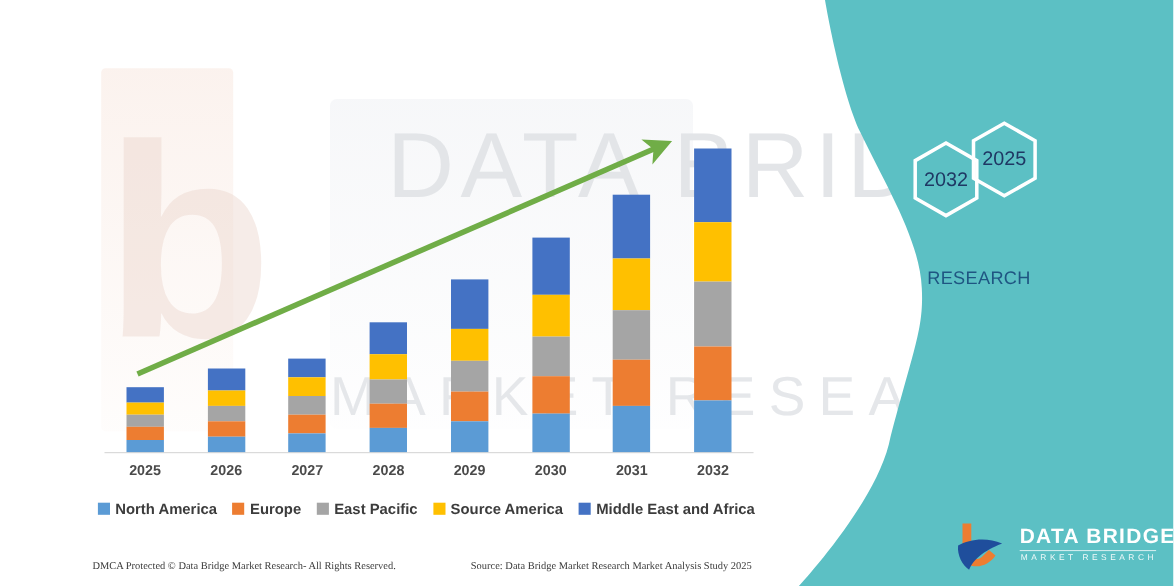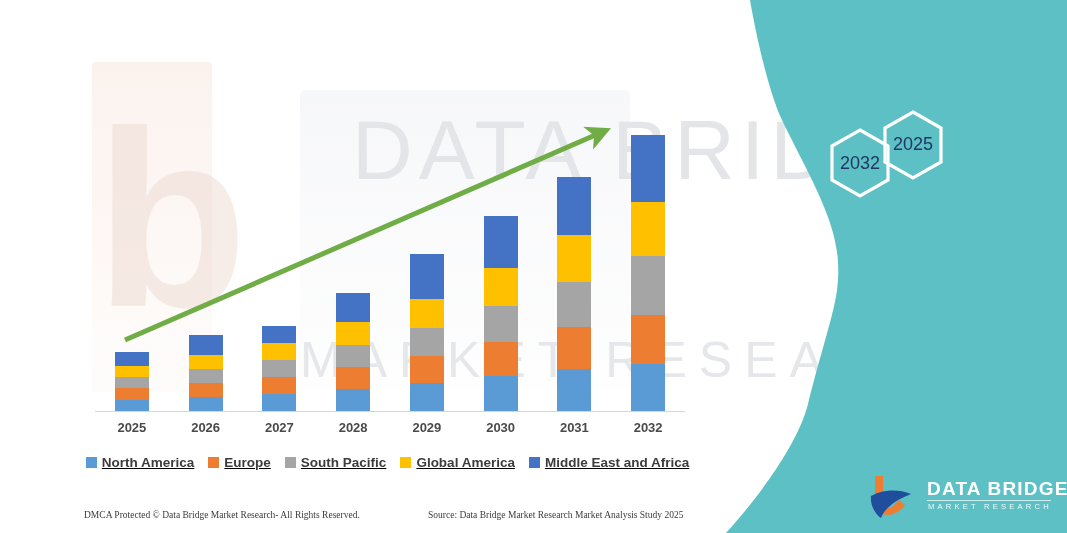--- a/index.html
+++ b/index.html
@@ -78,21 +78,21 @@
     position:absolute;width:60px;text-align:center;
     font-size:13px;font-weight:700;color:#4a4a4a;
   }
 
   
   .legend{
     position:absolute;left:95px;top:455px;width:585px;
     display:flex;justify-content:center;align-items:center;gap:14px;
     white-space:nowrap;
   }
-  .legend-item{display:flex;align-items:center;gap:5px;text-decoration:underline;}
+  .legend-item{display:flex;align-items:center;gap:5px;}
   .legend-swatch{width:11px;height:11px;display:inline-block;}
   .legend-label{font-size:13.5px;font-weight:700;color:#3c3c3c;}
 
   
   .footer{
     position:absolute;left:0;top:506px;width:700px;height:24px;
     font-family:"Liberation Serif", serif;
     font-size:9.5px;color:#3b3b3b;
   }
   .footer .f-left{position:absolute;left:84px;top:4px;white-space:nowrap;}
@@ -234,25 +234,25 @@
       <div class="legend-item">
         <span class="legend-swatch" style="background: rgb(91, 155, 213);"></span>
         <span class="legend-label">North America</span>
       </div>
       <div class="legend-item">
         <span class="legend-swatch" style="background: rgb(237, 125, 49);"></span>
         <span class="legend-label">Europe</span>
       </div>
       <div class="legend-item">
         <span class="legend-swatch" style="background: rgb(165, 165, 165);"></span>
-        <span class="legend-label">South Pacific</span>
+        <span class="legend-label">East Pacific</span>
       </div>
       <div class="legend-item">
         <span class="legend-swatch" style="background: rgb(255, 192, 0);"></span>
-        <span class="legend-label">Global America</span>
+        <span class="legend-label">Source America</span>
       </div>
       <div class="legend-item">
         <span class="legend-swatch" style="background: rgb(68, 114, 196);"></span>
         <span class="legend-label">Middle East and Africa</span>
       </div>
     </div>
 
   <div class="footer">
     <div class="f-left">DMCA Protected © Data Bridge Market Research-  All Rights Reserved.</div>
     <div class="f-right">Source: Data Bridge Market Research  Market Analysis Study 2025</div>
@@ -269,20 +269,21 @@
     <div class="hexes">
       <svg width="200" height="100" viewBox="0 0 200 100">
         <polygon points="60,22 88,38 88,72 60,88 32,72 32,38" fill="none" stroke="#ffffff" stroke-width="3.2"></polygon>
         <polygon points="113,4 141,20 141,54 113,70 85,54 85,20" fill="none" stroke="#ffffff" stroke-width="3.2"></polygon>
       </svg>
       <div class="hex-year" style="left:40px;top:45px;">2032</div>
       <div class="hex-year" style="left:93px;top:26px;">2025</div>
     </div>
 
     <div class="brand-text">
+      <div>RESEARCH</div>
     </div>
   </div>
 
   <div class="logo">
     <svg width="56" height="48" viewBox="0 0 56 48">
       <path d="M10,4 L18,4 L18,30 C18,36 24,38 28,34 L34,28 L40,33
                C34,42 22,46 14,40 C9,36 10,28 10,22 Z" fill="#ed7d31"></path>
       <path d="M6,24 C16,18 32,16 46,22 C46,22 36,26 30,30
                C24,34 18,40 16,46 C10,42 5,33 6,24 Z" fill="#1f4e9c"></path>
     </svg>

